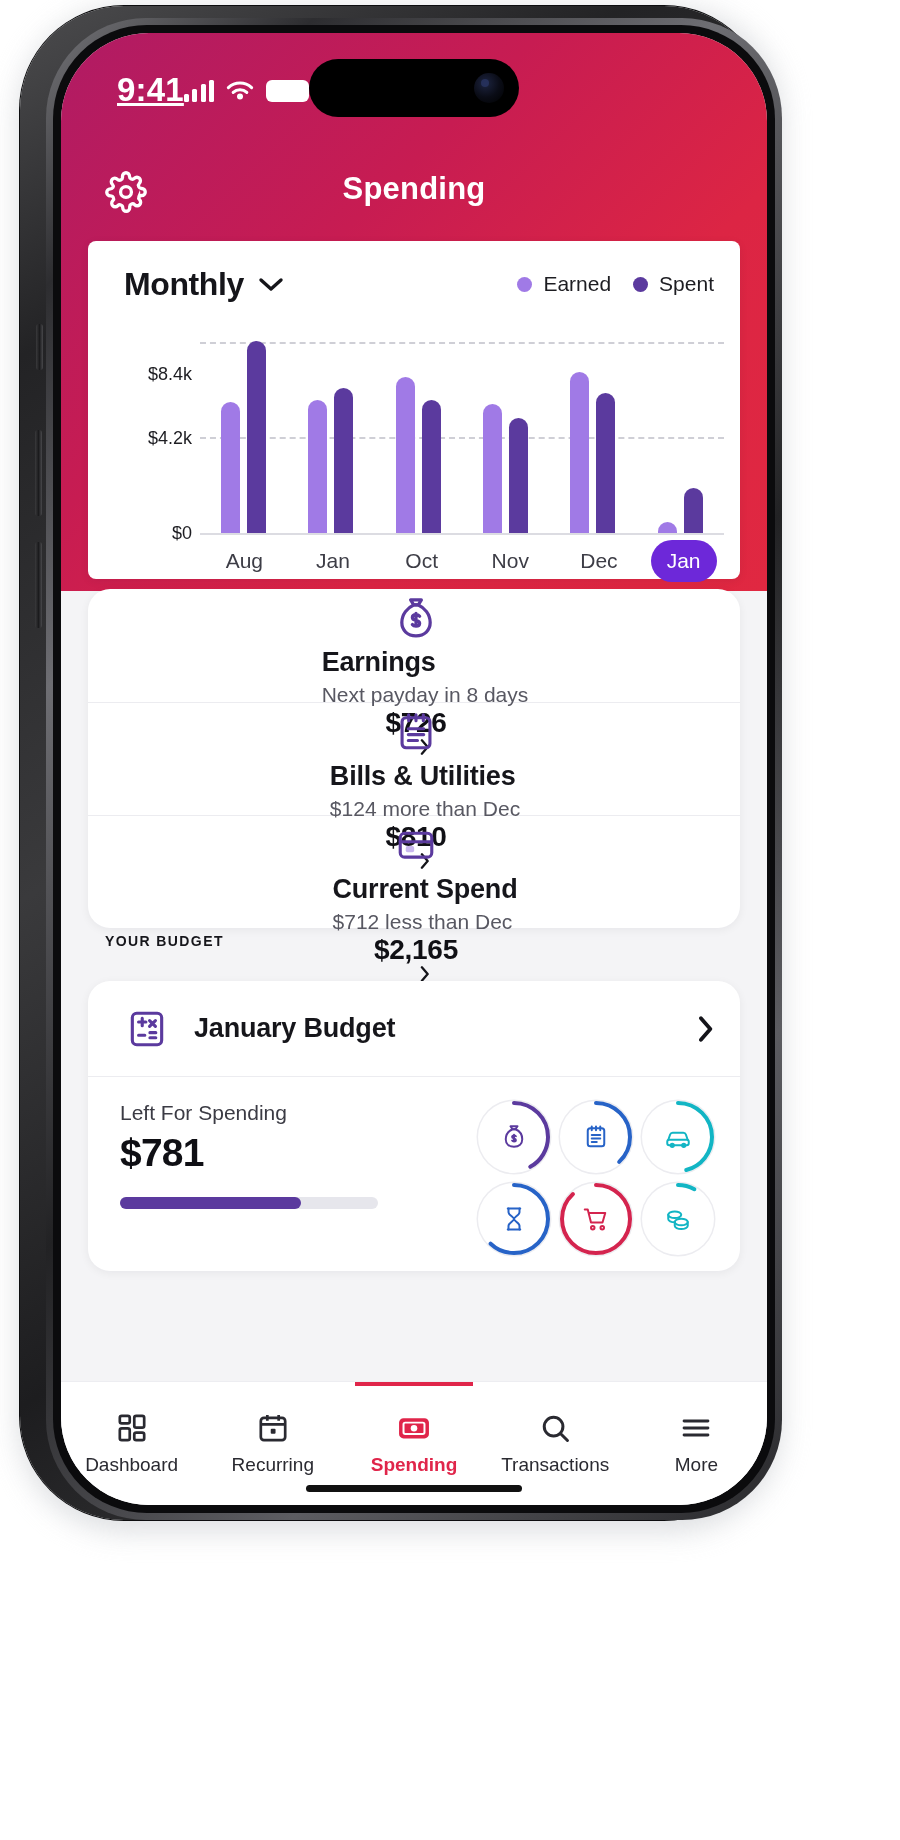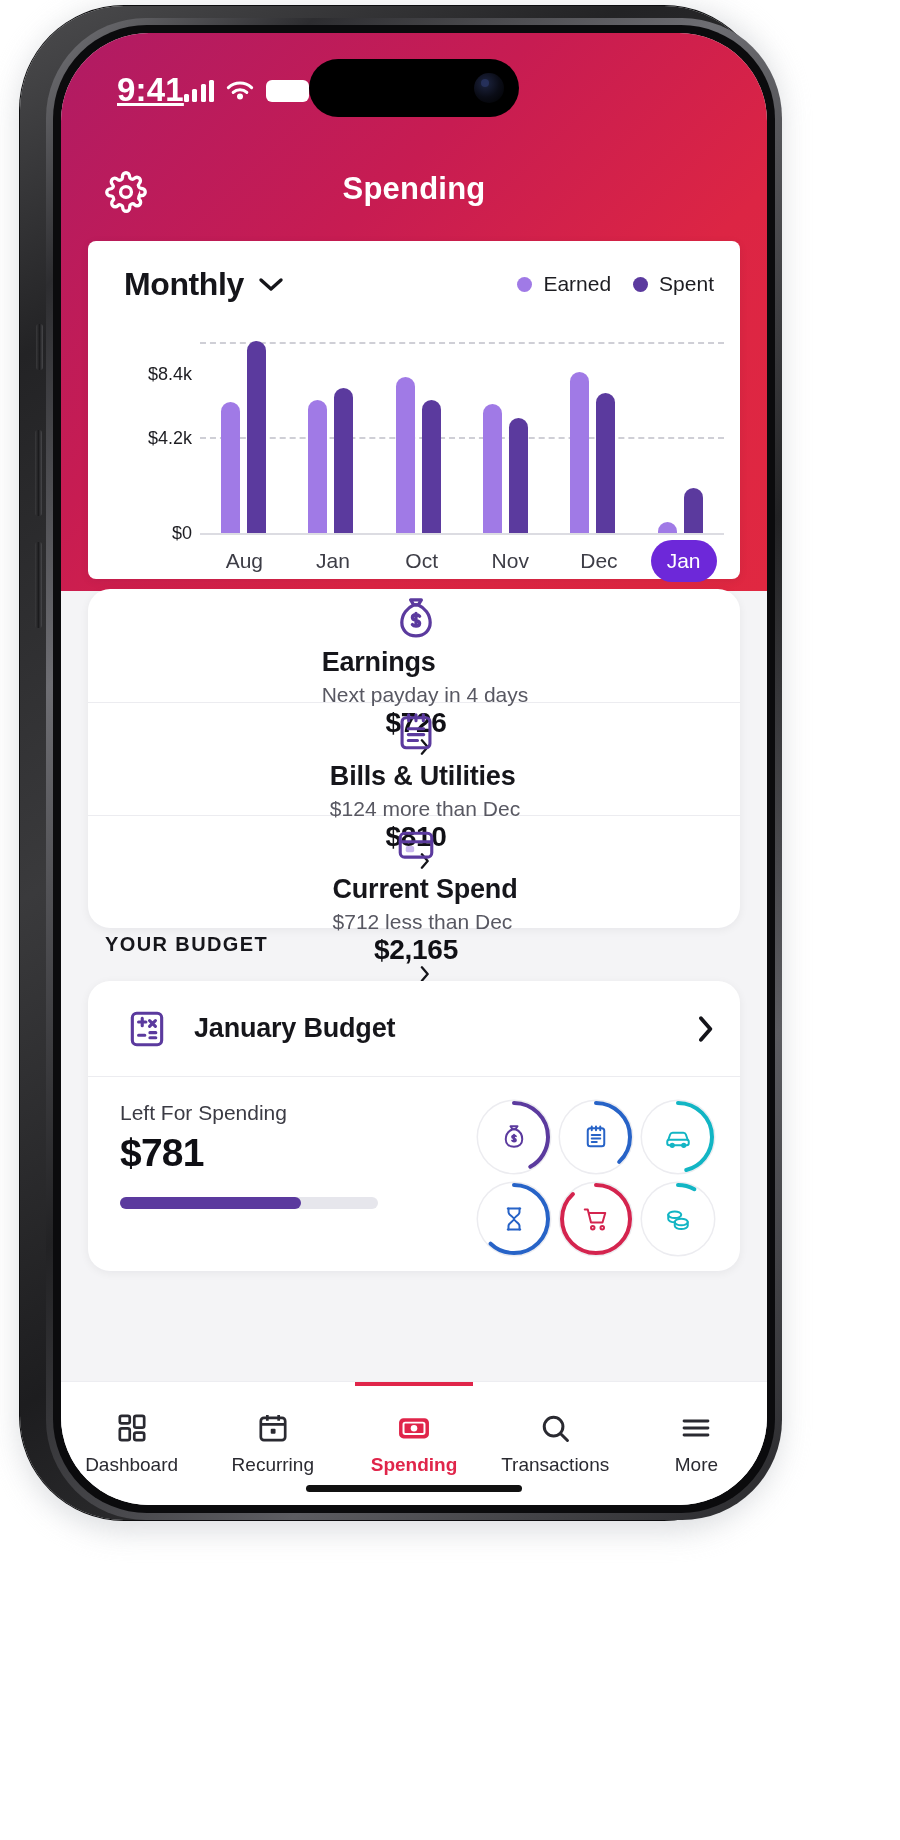--- a/index.html
+++ b/index.html
@@ -119,21 +119,21 @@
   .srow { display:flex; align-items:center; height:113px; padding:0 26px 0 30px; cursor:pointer;flex-direction:column; }
   .srow + .srow { border-top:1px solid #ececf0; }
   .sicon { width:58px; height:58px; flex:0 0 58px; display:flex; align-items:center; justify-content:center; }
   .stext { flex:1; padding-left:18px; }
   .stitle { font-size:27px; font-weight:600; color:#16161b; letter-spacing:-.2px; }
   .ssub { font-size:21px; color:#585862; margin-top:5px; }
   .samt { font-size:28px; font-weight:700; color:#101015; letter-spacing:-.3px; }
   .chev { margin-left:18px; width:16px; height:26px; flex:0 0 16px; }
 
   
-  .sect-title { position:absolute; left:44px; top:900px; font-size:20px; font-weight:700;
+  .sect-title { position:absolute; left:44px; top:900px; font-size:14px; font-weight:700;
      letter-spacing:1.4px; color:#16161b; }
   .budget-card { position:absolute; left:27px; top:948px; width:652px; height:290px;
      background:#fff; border-radius:22px; box-shadow:0 2px 10px rgba(20,10,40,.06); overflow:hidden; }
   .budget-head { display:flex; align-items:center; height:96px; padding:0 26px 0 30px; cursor:pointer;
      border-bottom:1px solid #ececf0; }
   .budget-title { flex:1; padding-left:18px; font-size:27px; font-weight:600; color:#16161b; letter-spacing:-.2px; }
   .budget-body { display:flex; padding: 24px 26px 0 32px; }
   .left-col { flex:1; }
   .lfs { font-size:21px; color:#3b3b44; }
   .lfs-amt { font-size:39px; font-weight:800; color:#0f0f14; margin-top:6px; letter-spacing:-.8px; }
@@ -277,21 +277,21 @@
         <div class="srow">
           <div class="sicon">
             <svg width="46" height="46" viewBox="0 0 24 24" fill="none" stroke="#5b3a9e" stroke-width="1.7" stroke-linecap="round" stroke-linejoin="round">
               <path d="M9.2 2.6h5.6l-1.6 2.6H10.8z"></path>
               <path d="M10.8 5.2C7.6 6.6 4.6 10 4.6 14.4c0 4 2.9 6.9 7.4 6.9s7.4-2.9 7.4-6.9c0-4.4-3-7.8-6.2-9.2z"></path>
               <path d="M12 9.6v6.6M13.9 11.1c-.5-.6-1.2-.8-1.9-.8-1.1 0-1.9.6-1.9 1.5s.8 1.3 1.9 1.5c1.1.2 1.9.6 1.9 1.5s-.8 1.5-1.9 1.5c-.8 0-1.5-.3-1.9-.9"></path>
             </svg>
           </div>
           <div class="stext">
             <div class="stitle">Earnings</div>
-            <div class="ssub">Next payday in 4 days</div>
+            <div class="ssub">Next payday in 8 days</div>
           </div>
           <div class="samt">$726</div>
           <svg class="chev" viewBox="0 0 10 18">
               <path d="M1.5 1.5L8 9l-6.5 7.5" stroke="#14141a" stroke-width="2.6" fill="none" stroke-linecap="round" stroke-linejoin="round"></path>
             </svg>
         </div>
 
         <div class="srow">
           <div class="sicon">
             <svg width="44" height="44" viewBox="0 0 24 24" fill="none" stroke="#5b3a9e" stroke-width="1.7" stroke-linecap="round" stroke-linejoin="round">

